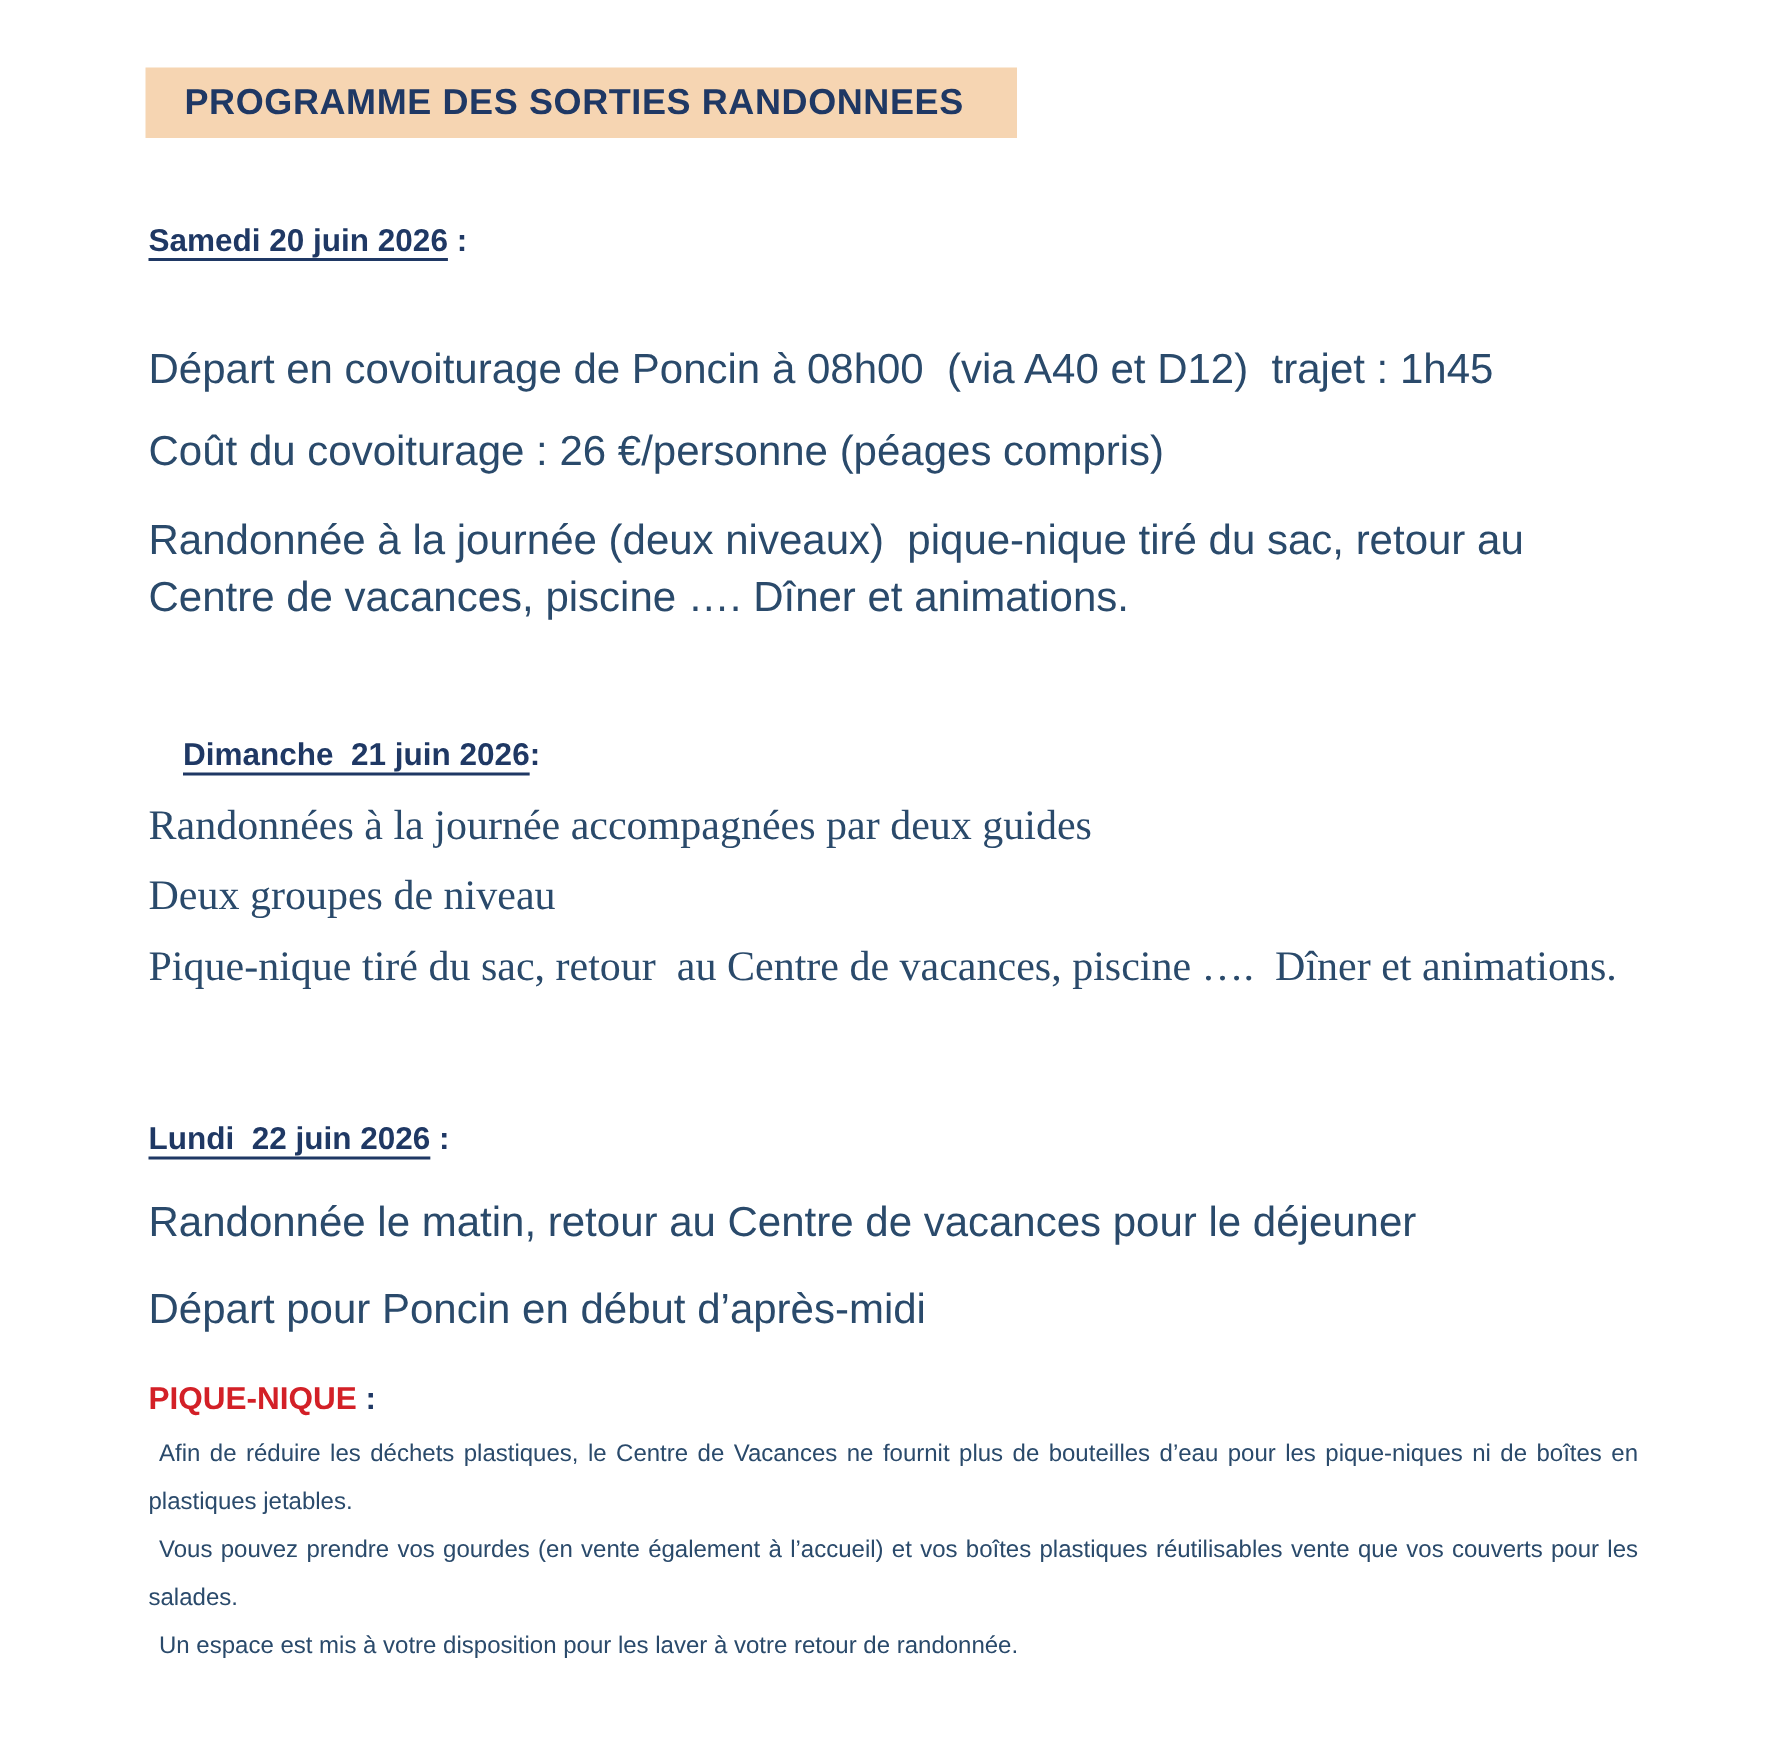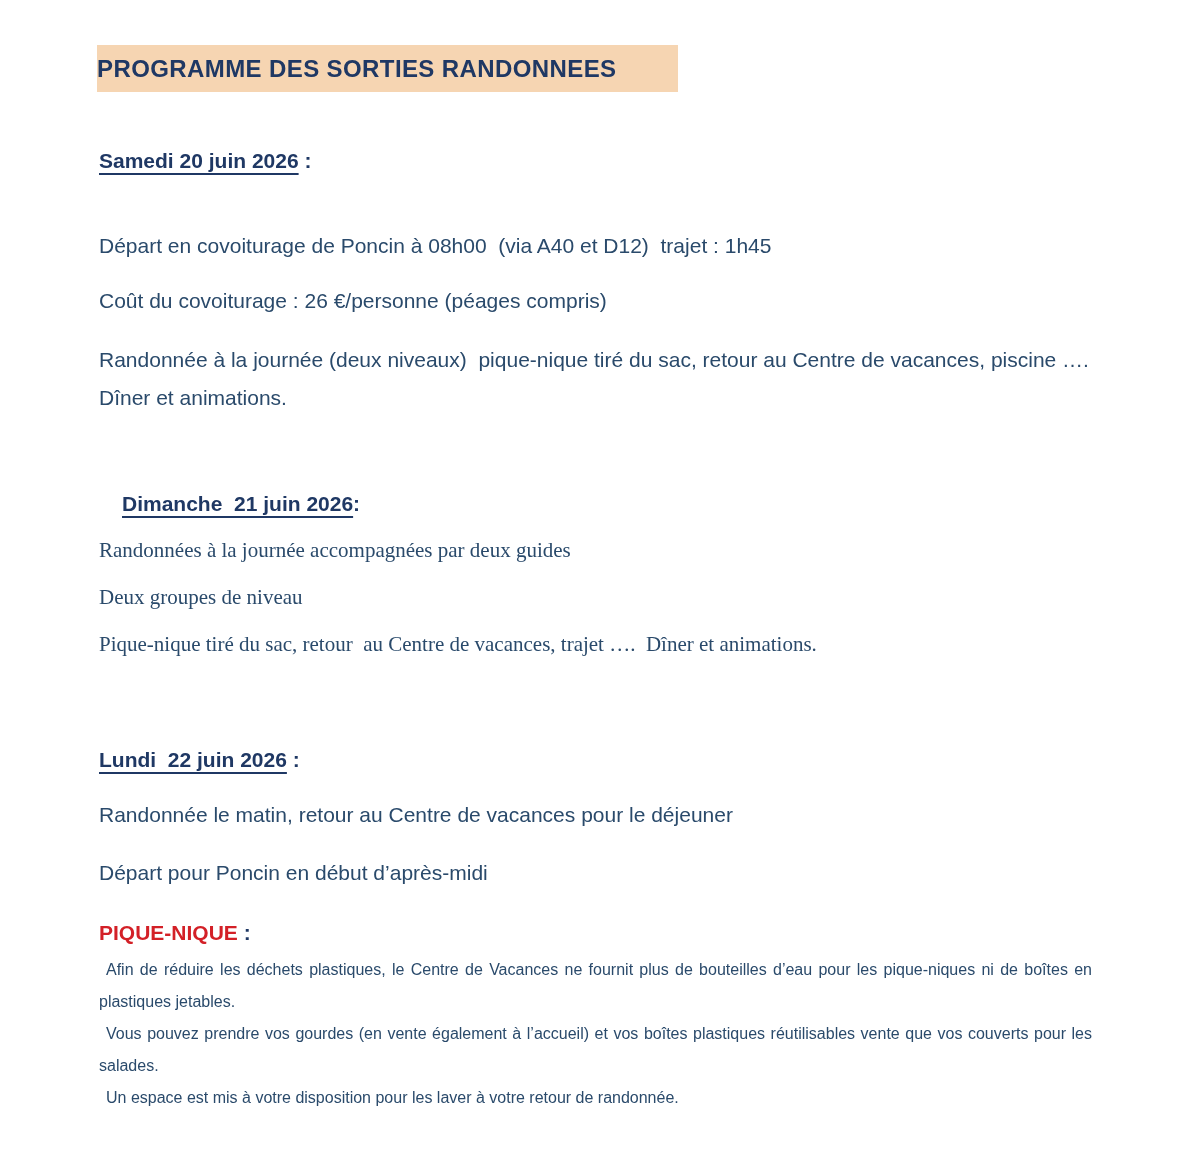--- a/index.html
+++ b/index.html
@@ -24,20 +24,21 @@
     padding: 0 97px 0 99px;
   }
   .title-banner {
     margin-top: 45px;
     margin-left: -2px;
     width: 581px;
     height: 47px;
     background: var(--accent-bg);
     display: flex;
     align-items: center;
+    padding-left: 26px;
   }
   .title-banner .title-text {
     font-size: 24px;
     font-weight: bold;
     letter-spacing: 0.4px;
     color: var(--heading-color);
     white-space: pre;
   }
   .date-heading {
     font-size: 21px;
@@ -45,21 +46,21 @@
     color: var(--heading-color);
     line-height: 25px;
     white-space: pre-wrap;
   }
   .date-heading .date-underline {
     text-decoration: underline;
     text-decoration-thickness: 2px;
     text-underline-offset: 5px;
   }
   .para {
-    font-size: 21px;
+    font-size: 28px;
     line-height: 25px;
     color: var(--body-color);
     white-space: pre-wrap;
   }
   .para.tall { line-height: 38px; }
   .red-heading {
     font-size: 21px;
     font-weight: bold;
     line-height: 25px;
     white-space: pre-wrap;
@@ -98,21 +99,21 @@
   <div class="date-heading mt-samedi"><span class="date-underline">Samedi 20 juin 2026</span><span> :</span></div>
 
   <div class="para mt-depart">Départ en covoiturage de Poncin à 08h00  (via A40 et D12)  trajet : 1h45</div>
   <div class="para mt-cout">Coût du covoiturage : 26 €/personne (péages compris)</div>
   <div class="para tall mt-rando">Randonnée à la journée (deux niveaux)  pique-nique tiré du sac, retour au Centre de vacances, piscine …. Dîner et animations.</div>
 
   <div class="date-heading mt-dimanche"><span class="date-underline">Dimanche  21 juin 2026</span><span>:</span></div>
 
   <div class="para mt-std">Randonnées à la journée accompagnées par deux guides</div>
   <div class="para mt-std">Deux groupes de niveau</div>
-  <div class="para mt-std">Pique-nique tiré du sac, retour  au Centre de vacances, trajet ….  Dîner et animations.</div>
+  <div class="para mt-std">Pique-nique tiré du sac, retour  au Centre de vacances, piscine ….  Dîner et animations.</div>
 
   <div class="date-heading mt-lundi"><span class="date-underline">Lundi  22 juin 2026</span><span> :</span></div>
 
   <div class="para mt-matin">Randonnée le matin, retour au Centre de vacances pour le déjeuner</div>
   <div class="para mt-poncin">Départ pour Poncin en début d’après-midi</div>
 
   <div class="red-heading mt-pique"><span class="red-text">PIQUE-NIQUE</span><span class="red-suffix"> :</span></div>
 
   <div class="jpara mt-block">Afin de réduire les déchets plastiques, le Centre de Vacances ne fournit plus de bouteilles d’eau pour les pique-niques ni de boîtes en plastiques jetables.</div>
   <div class="jpara">Vous pouvez prendre vos gourdes (en vente également à l’accueil) et vos boîtes plastiques réutilisables vente que vos  couverts pour les salades.</div>

